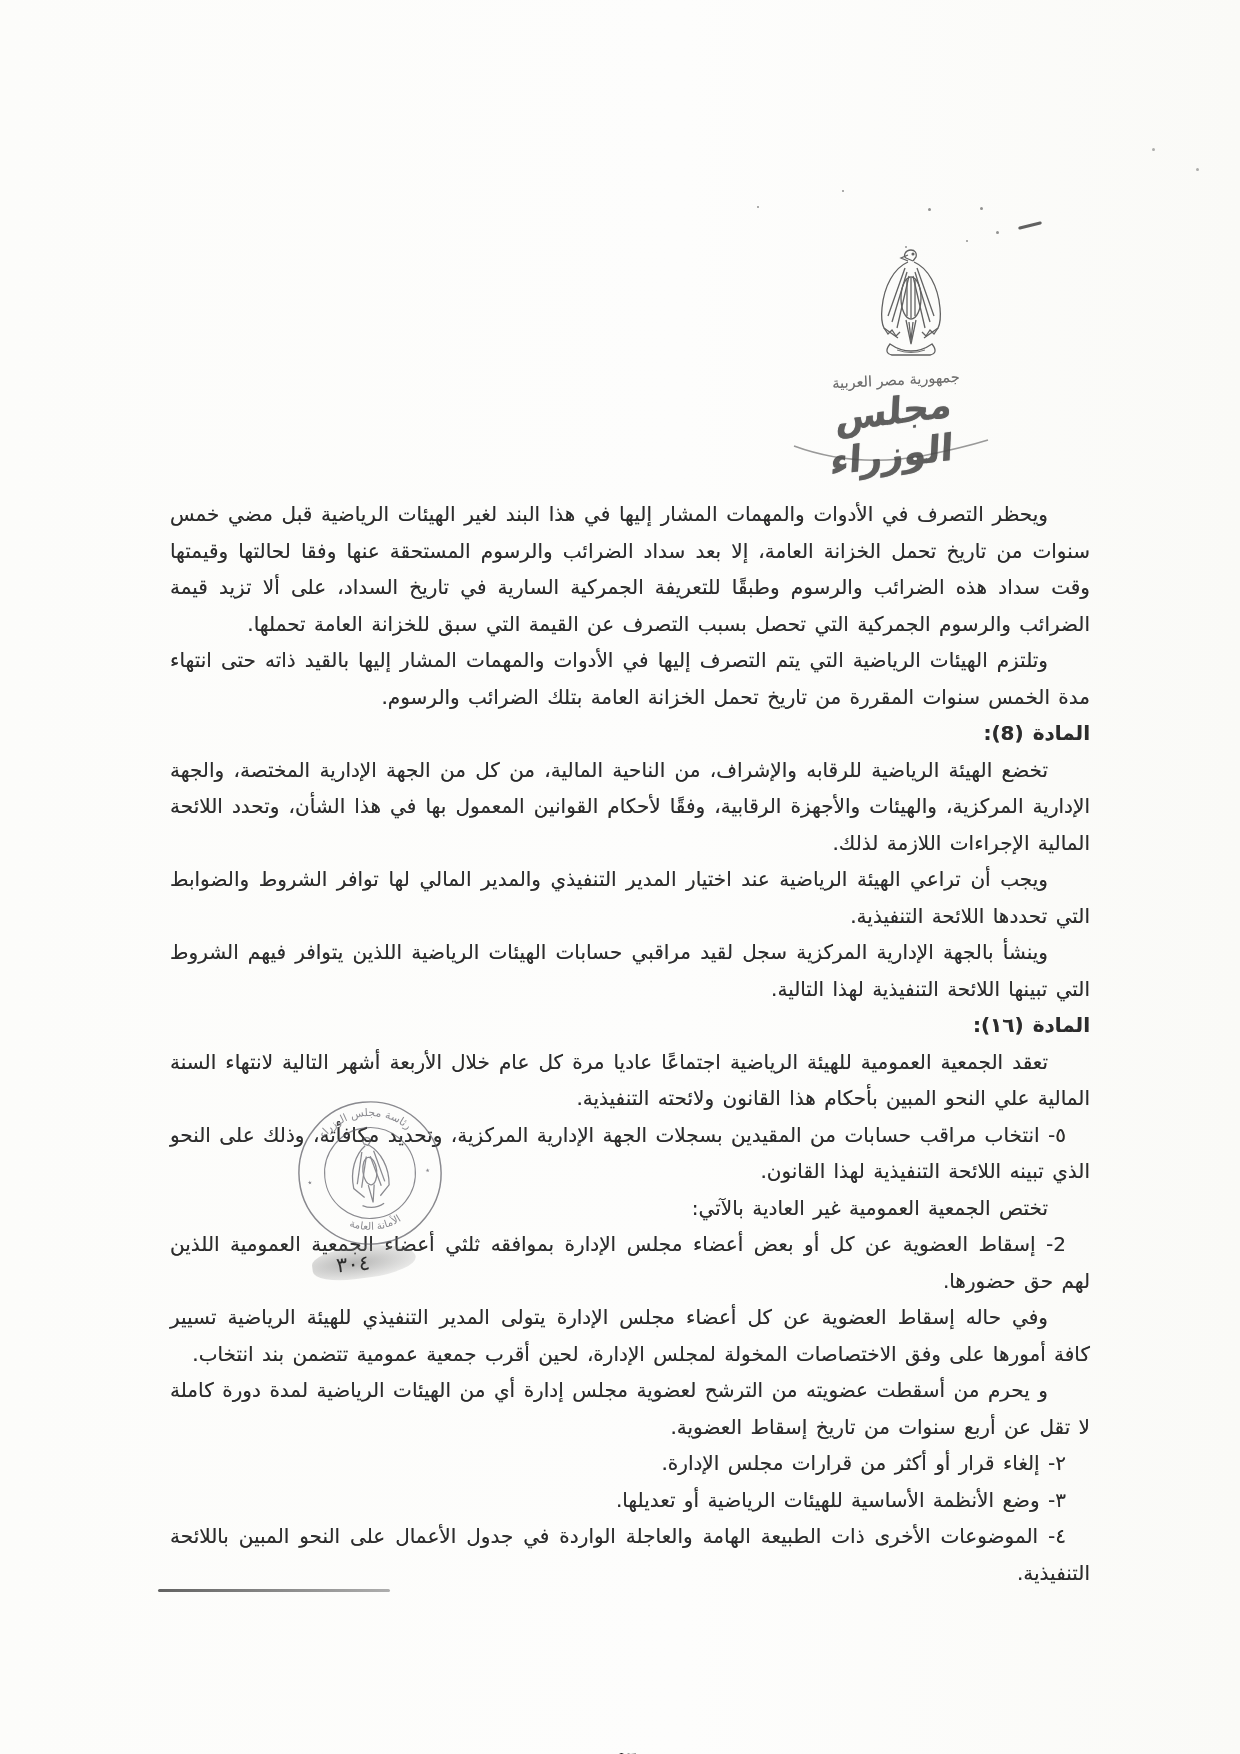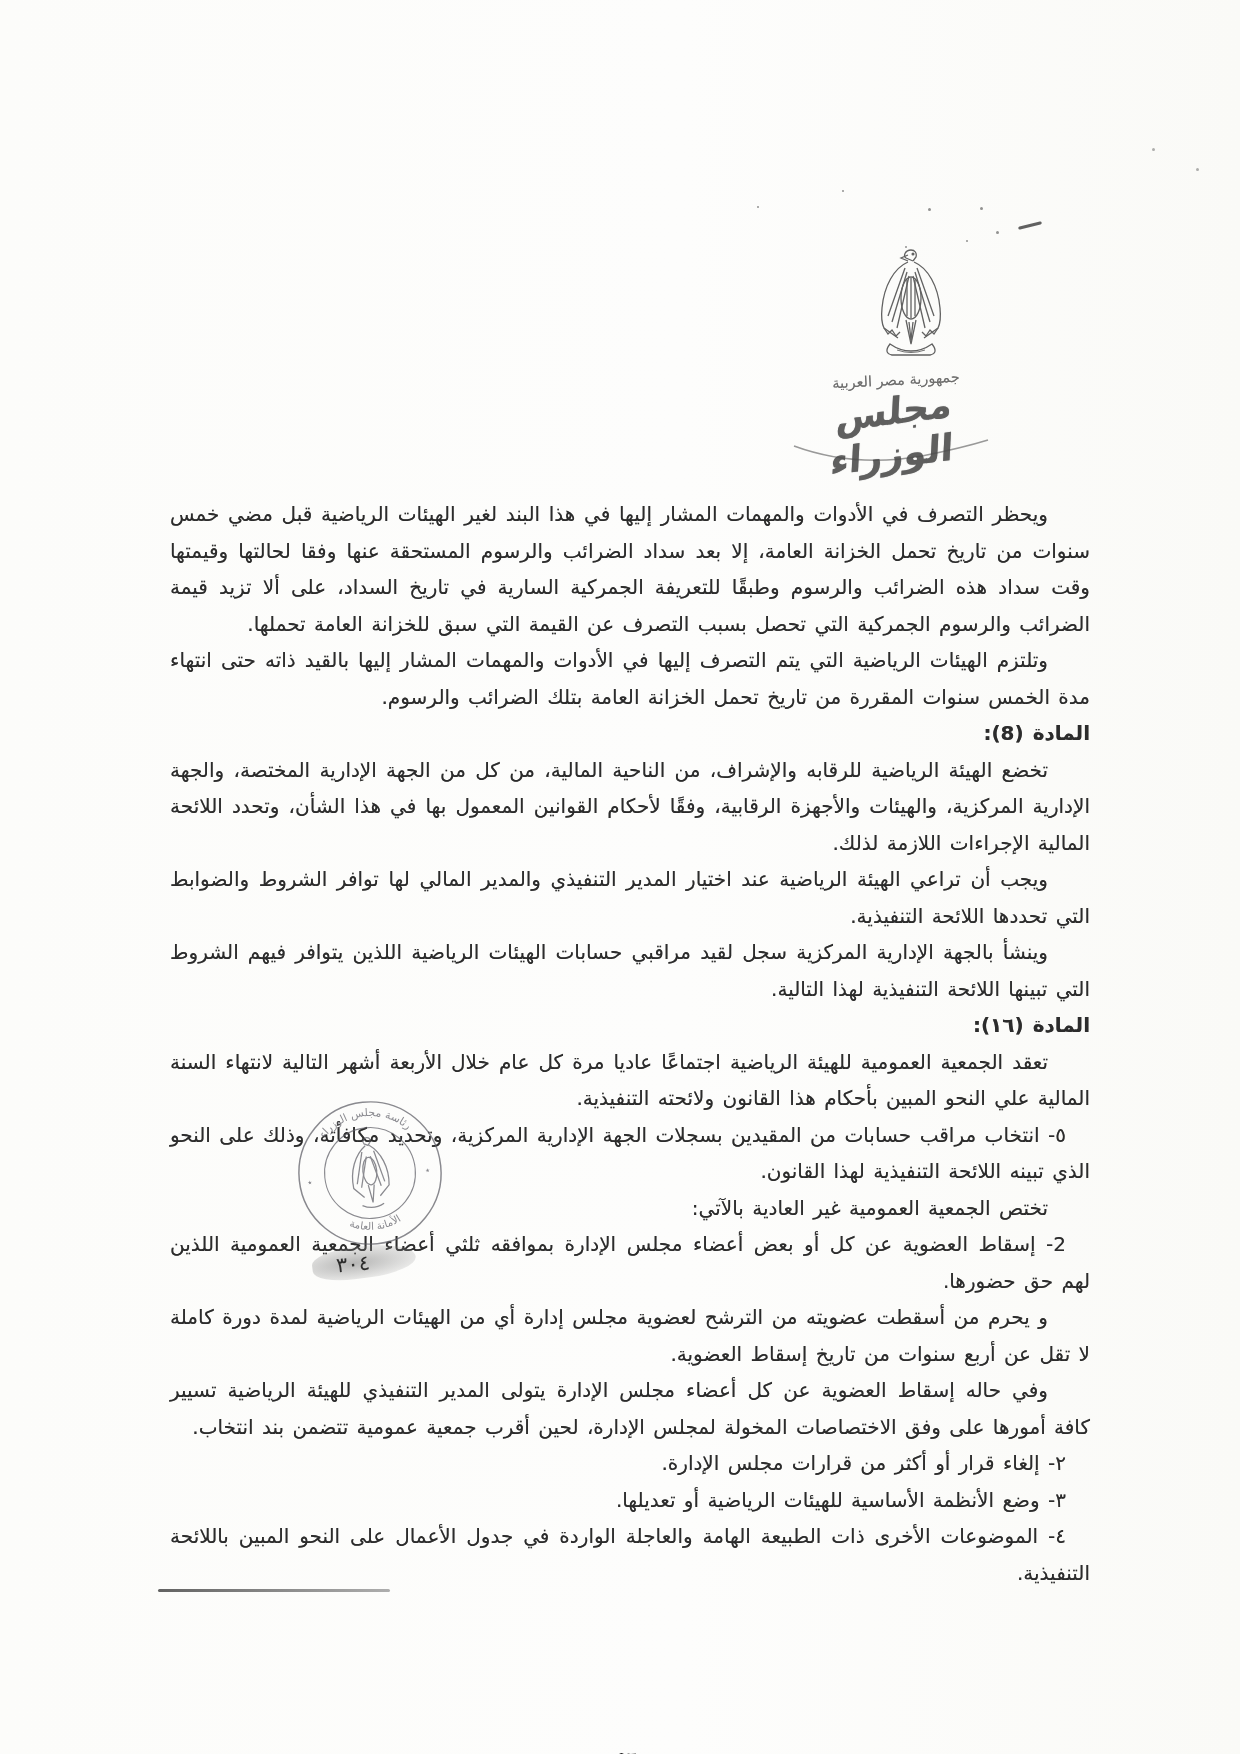--- a/index.html
+++ b/index.html
@@ -117,22 +117,22 @@
       <p class="blk para">وتلتزم الهيئات الرياضية التي يتم التصرف إليها في الأدوات والمهمات المشار إليها بالقيد ذاته حتى انتهاء مدة الخمس سنوات المقررة من تاريخ تحمل الخزانة العامة بتلك الضرائب والرسوم.</p>
       <p class="blk heading">المادة (8):</p>
       <p class="blk para">تخضع الهيئة الرياضية للرقابه والإشراف، من الناحية المالية، من كل من الجهة الإدارية المختصة، والجهة الإدارية المركزية، والهيئات والأجهزة الرقابية، وفقًا لأحكام القوانين المعمول بها في هذا الشأن، وتحدد اللائحة المالية الإجراءات اللازمة لذلك.</p>
       <p class="blk para">ويجب أن تراعي الهيئة الرياضية عند اختيار المدير التنفيذي والمدير المالي لها توافر الشروط والضوابط التي تحددها اللائحة التنفيذية.</p>
       <p class="blk para">وينشأ بالجهة الإدارية المركزية سجل لقيد مراقبي حسابات الهيئات الرياضية اللذين يتوافر فيهم الشروط التي تبينها اللائحة التنفيذية لهذا التالية.</p>
       <p class="blk heading">المادة (١٦):</p>
       <p class="blk para">تعقد الجمعية العمومية للهيئة الرياضية اجتماعًا عاديا مرة كل عام خلال الأربعة أشهر التالية لانتهاء السنة المالية علي النحو المبين بأحكام هذا القانون ولائحته التنفيذية.</p>
       <p class="blk item">٥- انتخاب مراقب حسابات من المقيدين بسجلات الجهة الإدارية المركزية، وتحديد مكافأته، وذلك على النحو الذي تبينه اللائحة التنفيذية لهذا القانون.</p>
       <p class="blk para">تختص الجمعية العمومية غير العادية بالآتي:</p>
       <p class="blk item">2- إسقاط العضوية عن كل أو بعض أعضاء مجلس الإدارة بموافقه ثلثي أعضاء الجمعية العمومية اللذين لهم حق حضورها.</p>
+      <p class="blk para">وفي حاله إسقاط العضوية عن كل أعضاء مجلس الإدارة يتولى المدير التنفيذي للهيئة الرياضية تسيير كافة أمورها على وفق الاختصاصات المخولة لمجلس الإدارة، لحين أقرب جمعية عمومية تتضمن بند انتخاب.</p>
       <p class="blk para">و يحرم من أسقطت عضويته من الترشح لعضوية مجلس إدارة أي من الهيئات الرياضية لمدة دورة كاملة لا تقل عن أربع سنوات من تاريخ إسقاط العضوية.</p>
-      <p class="blk para">وفي حاله إسقاط العضوية عن كل أعضاء مجلس الإدارة يتولى المدير التنفيذي للهيئة الرياضية تسيير كافة أمورها على وفق الاختصاصات المخولة لمجلس الإدارة، لحين أقرب جمعية عمومية تتضمن بند انتخاب.</p>
       <p class="blk item">٢- إلغاء قرار أو أكثر من قرارات مجلس الإدارة.</p>
       <p class="blk item">٣- وضع الأنظمة الأساسية للهيئات الرياضية أو تعديلها.</p>
       <p class="blk item">٤- الموضوعات الأخرى ذات الطبيعة الهامة والعاجلة الواردة في جدول الأعمال على النحو المبين باللائحة التنفيذية.</p>
     </div>
 
   <svg class="stamp" viewBox="-78 -78 156 156" fill="none" stroke="#5e5e66" stroke-width="1.3">
     <circle cx="0" cy="0" r="72" stroke-width="1.5"></circle>
     <circle cx="0" cy="0" r="46" stroke-width="1.1"></circle>
     <defs>
       <path id="arcTop" d="M -57 -14 A 59 59 0 0 1 57 -14"></path>

